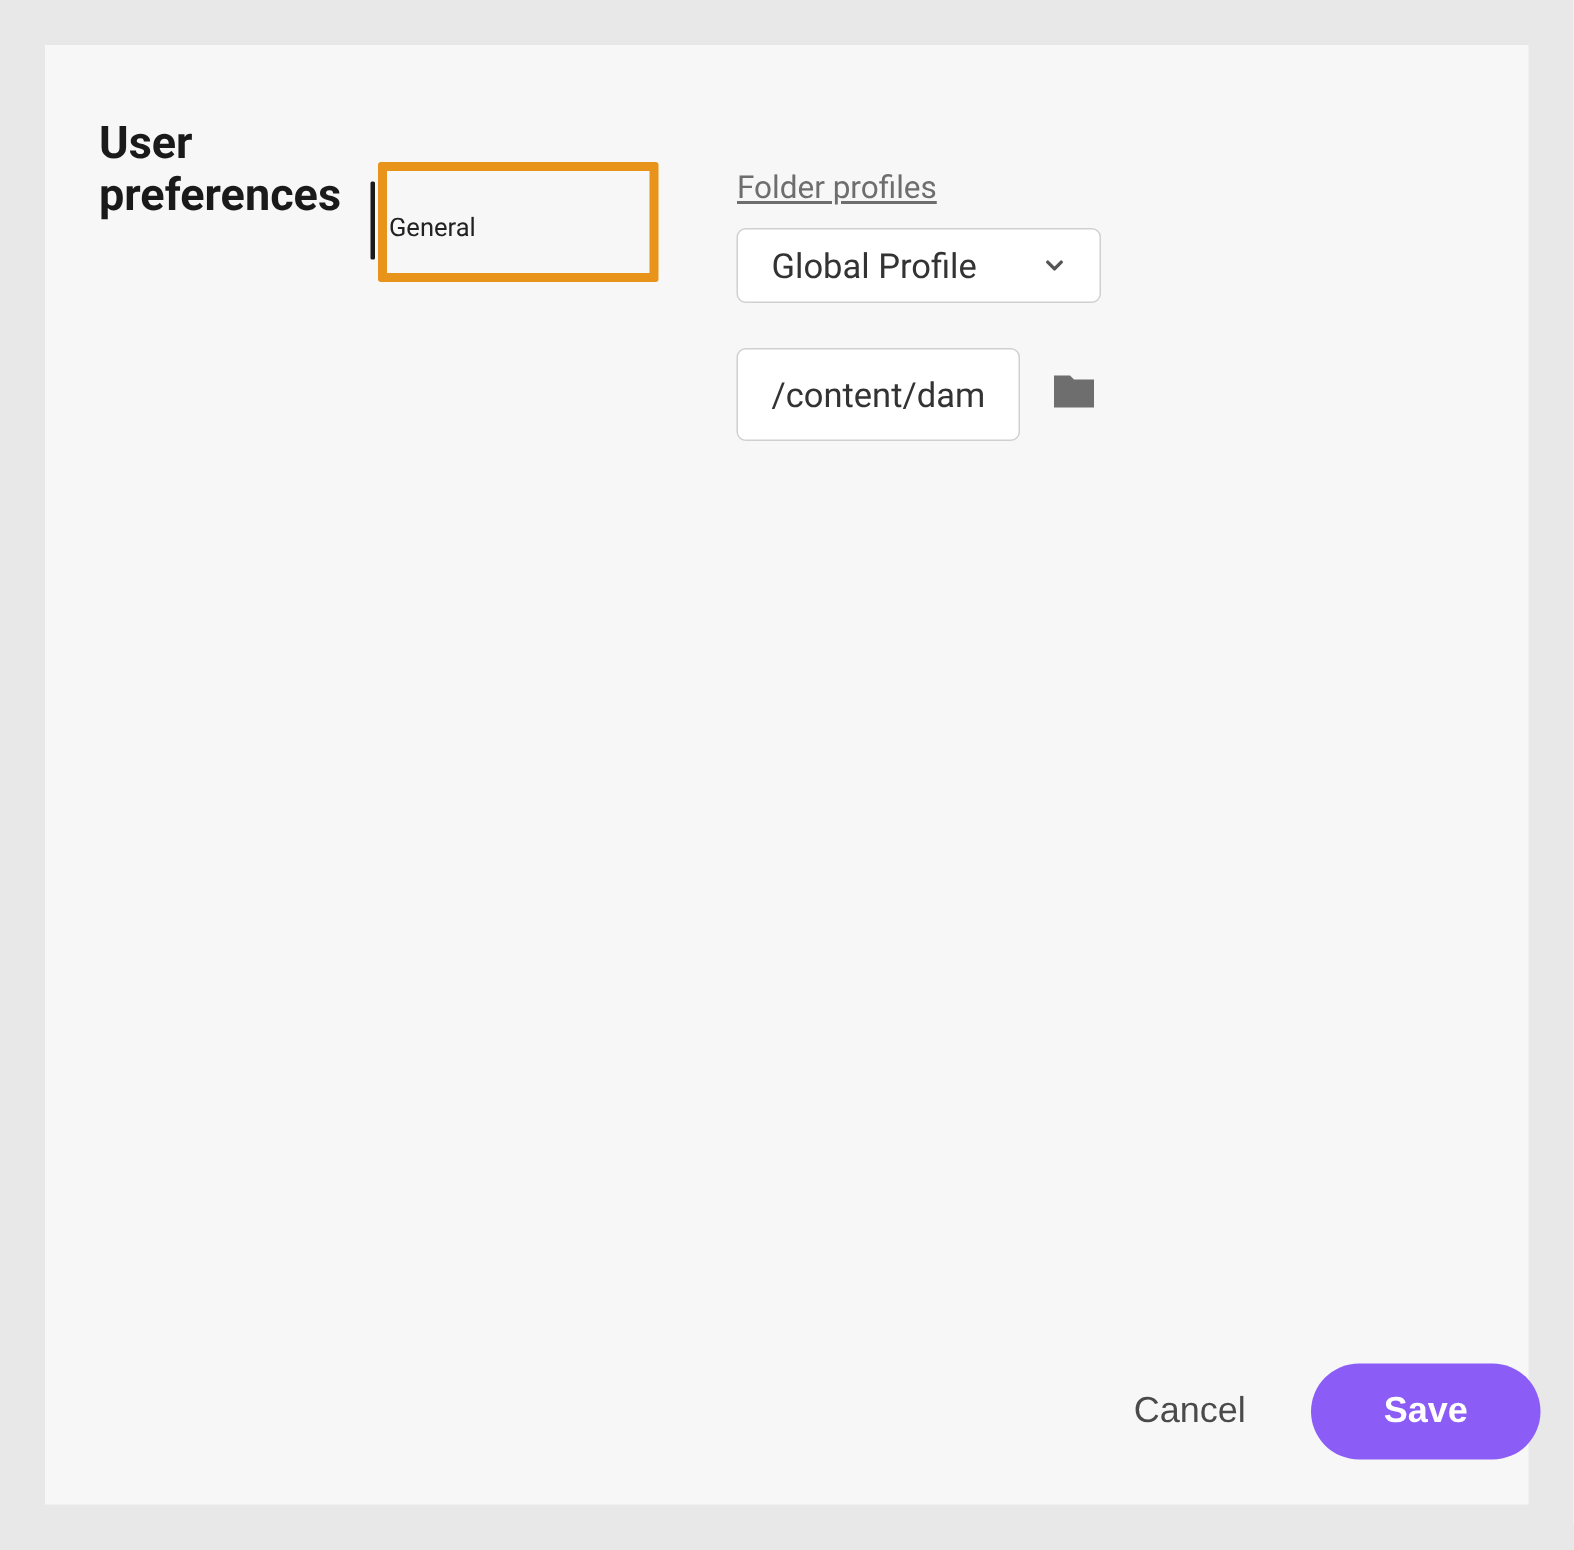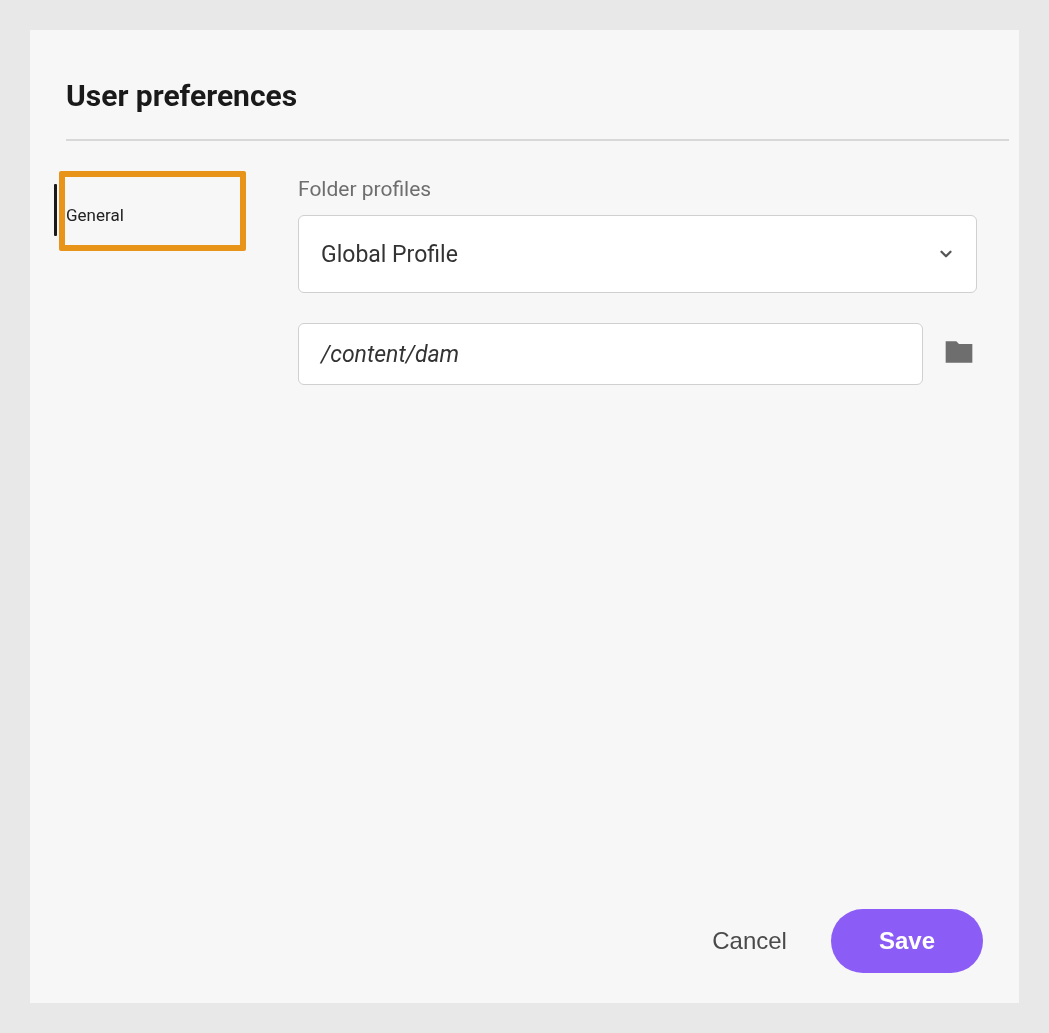--- a/index.html
+++ b/index.html
@@ -13,21 +13,21 @@
       width: 1049px;
       height: 1033px;
       padding: 30px;
     }
     .dialog {
       background: #f7f7f7;
       width: 100%;
       height: 100%;
       padding: 48px 30px 30px 10px;
       display: flex;
-      flex-direction: column;
+      flex-direction: row;
     }
     .title {
       font-size: 30px;
       font-weight: 700;
       color: #1a1a1a;
       margin-left: 26px;
       margin-bottom: 26px;
     }
     .divider {
       height: 2px;
@@ -82,27 +82,28 @@
       padding-right: 12px;
     }
     .form-group {
       margin-bottom: 30px;
     }
     .form-label {
       font-size: 21px;
       color: #6e6e6e;
       display: block;
       margin-bottom: 14px;
+      text-decoration: underline;
     }
     .select-wrap {
       position: relative;
     }
     .select-field {
       width: 100%;
-      height: 78px;
+      height: 50px;
       background: #ffffff;
       border: 1px solid #d0d0d0;
       border-radius: 6px;
       font-size: 23px;
       color: #333;
       padding: 0 50px 0 22px;
       cursor: pointer;
       display: flex;
       align-items: center;
     }
@@ -116,21 +117,20 @@
       pointer-events: none;
     }
     .chevron svg {
       width: 100%;
       height: 100%;
     }
     .input-row {
       display: flex;
       align-items: center;
       gap: 18px;
-      font-style: italic;
     }
     .text-field {
       flex: 1;
       height: 62px;
       background: #ffffff;
       border: 1px solid #d0d0d0;
       border-radius: 6px;
       font-size: 23px;
       color: #333;
       padding: 0 22px;

